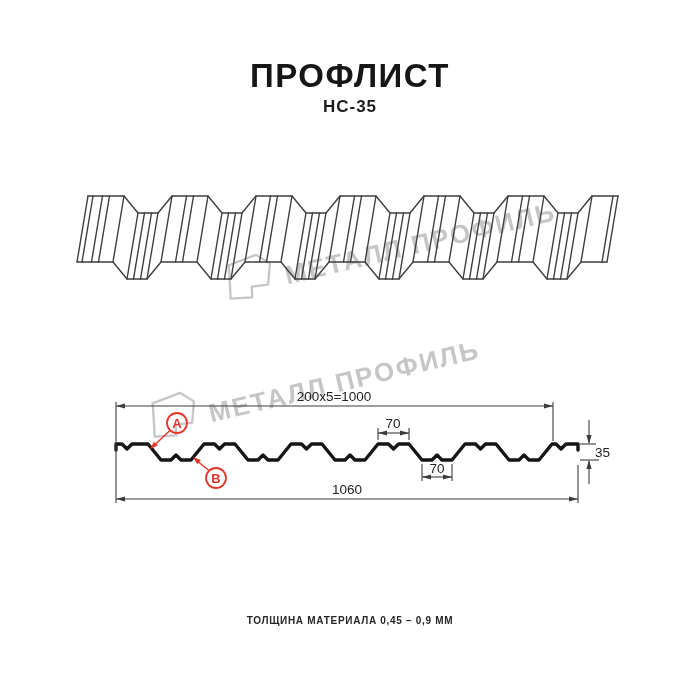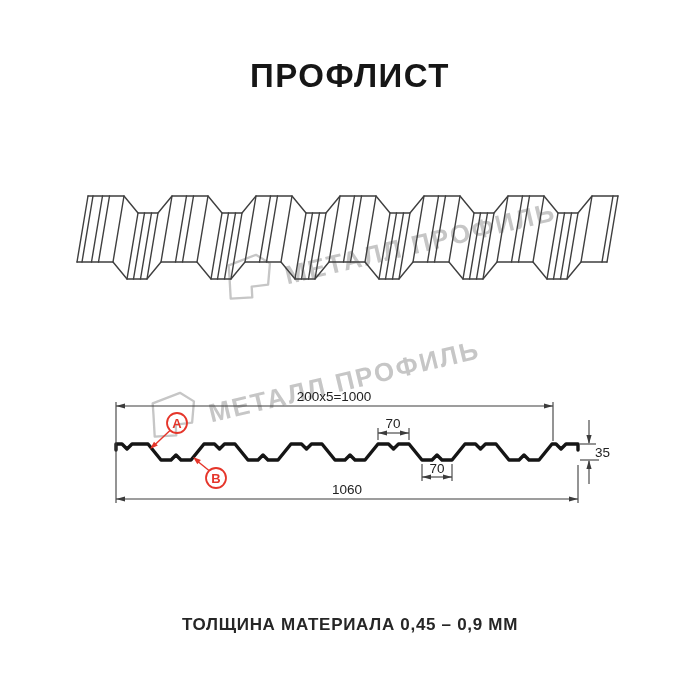--- a/index.html
+++ b/index.html
@@ -3,41 +3,42 @@
 <meta charset="utf-8">
 <style>
   html,body{margin:0;padding:0;background:#ffffff;}
   .stage{position:relative;width:700px;height:700px;background:#ffffff;overflow:hidden;
          font-family:"Liberation Sans","DejaVu Sans",sans-serif;}
   .title{position:absolute;top:57px;left:0;width:100%;text-align:center;
          font-size:33px;font-weight:700;letter-spacing:1.5px;color:#161616;}
   .subtitle{position:absolute;top:97px;left:0;width:100%;text-align:center;
          font-size:17px;font-weight:700;letter-spacing:1px;color:#1c1c1c;}
   .footer-note{position:absolute;top:615px;left:0;width:100%;text-align:center;
-         font-size:17px;font-weight:600;letter-spacing:.7px;color:#262626;}
+         font-size:10px;font-weight:600;letter-spacing:.7px;color:#262626;}
   svg.layer{position:absolute;left:0;top:0;pointer-events:none;}
   #sheet3d-fill{z-index:1;}
   .wm{position:absolute;display:flex;align-items:flex-end;gap:9px;
       transform:rotate(-13.5deg);transform-origin:left bottom;white-space:nowrap;}
   .wm .wm-text{color:#c6c6c6;font-weight:700;font-size:26px;letter-spacing:2px;
       line-height:1;margin-bottom:4px;}
   .wm-logo{width:58px;height:46px;}
   .wm1{left:224px;top:262px;z-index:2;}
   #sheet3d-lines{z-index:3;}
   .wm2{left:148px;top:400px;z-index:4;}
   #section{z-index:5;}
   .dim-text{font-size:13.5px;fill:#222222;}
   .red-label{font-size:13px;font-weight:700;}
 </style>
 </head>
 <body>
 
 <div class="stage">
 
   <div class="title">ПРОФЛИСТ</div>
+  <div class="subtitle">НС-35</div>
 
   <svg id="sheet3d-fill" class="layer" width="700" height="700" viewBox="0 0 700 700">
       <path d="M88,196 L124,196 L138,213 L158,213 L172,196 L208,196 L222,213 L242,213 L256,196 L292,196 L306,213 L326,213 L340,196 L376,196 L390,213 L410,213 L424,196 L460,196 L474,213 L494,213 L508,196 L544,196 L558,213 L578,213 L592,196 L618,196 L607,262 L581,262 L567,279 L547,279 L533,262 L497,262 L483,279 L463,279 L449,262 L413,262 L399,279 L379,279 L365,262 L329,262 L315,279 L295,279 L281,262 L245,262 L231,279 L211,279 L197,262 L161,262 L147,279 L127,279 L113,262 L77,262 Z" fill="#ffffff" stroke="none"></path>
     </svg>
 
   <div class="wm wm1">
     <svg class="wm-logo" viewBox="0 0 60 46">
       <path d="M15,5 L45,1 L57,13 L50,34 L33,32 L31,43 L9,39 L13,17 Z" fill="none" stroke="#c6c6c6" stroke-width="2.4" stroke-linejoin="round"></path>
     </svg>
     <span class="wm-text">МЕТАЛЛ ПРОФИЛЬ</span>

